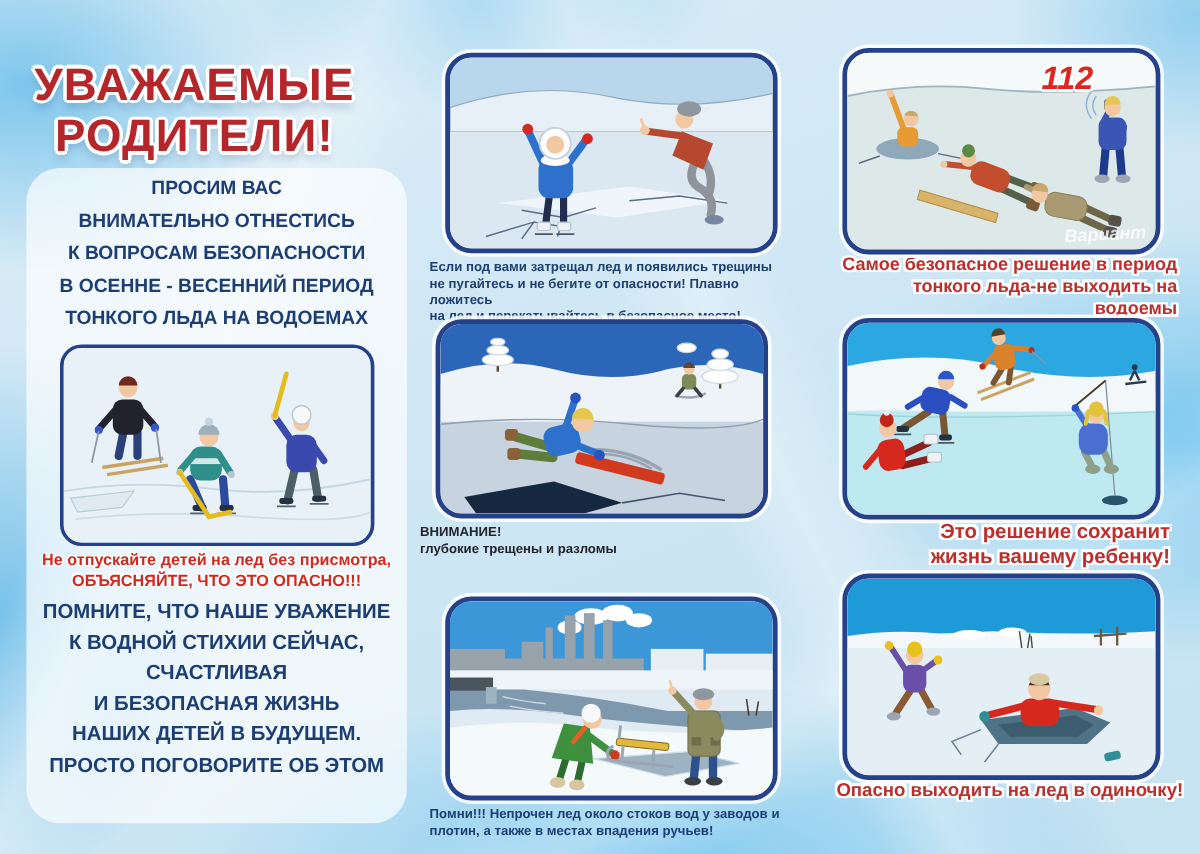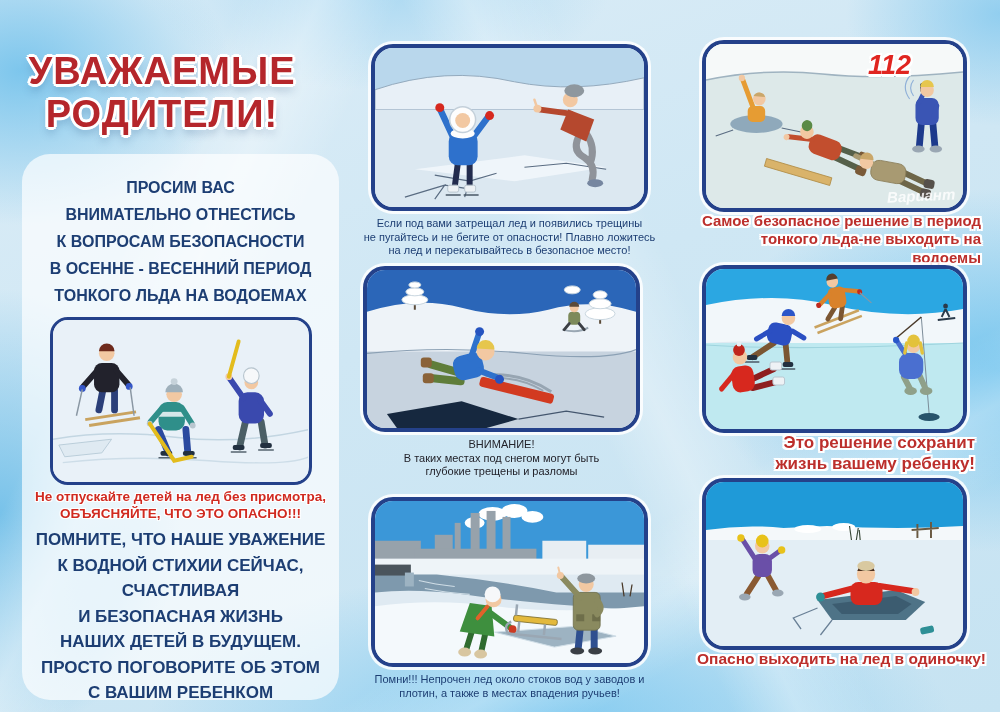--- a/index.html
+++ b/index.html
@@ -19,32 +19,32 @@
     background:
       linear-gradient(115deg, rgba(255,255,255,0) 18%, rgba(255,255,255,.35) 24%, rgba(255,255,255,0) 30%),
       linear-gradient(65deg, rgba(255,255,255,0) 55%, rgba(255,255,255,.3) 60%, rgba(255,255,255,0) 66%),
       linear-gradient(150deg, rgba(255,255,255,0) 70%, rgba(255,255,255,.28) 76%, rgba(255,255,255,0) 82%);
   }
   .outline-w{text-shadow:-2px -2px 0 #fff,2px -2px 0 #fff,-2px 2px 0 #fff,2px 2px 0 #fff,-2px 0 0 #fff,2px 0 0 #fff,0 -2px 0 #fff,0 2px 0 #fff;}
   #title{position:absolute;left:10px;top:50px;width:304px;text-align:center;
     color:#b5262b;font-weight:bold;font-size:38px;line-height:43px;letter-spacing:1px;
     text-shadow:-2px -2px 0 #fff,2px -2px 0 #fff,-2px 2px 0 #fff,2px 2px 0 #fff,-3px 0 0 #fff,3px 0 0 #fff,0 -3px 0 #fff,0 3px 0 #fff,0 6px 8px rgba(40,80,130,.35);}
   #left-panel{position:absolute;left:22px;top:140px;width:317px;height:546px;
-    background:rgba(255,255,255,.68);border-radius:28px;box-sizing:border-box;padding-top:20px;margin-top:14px;}
+    background:rgba(255,255,255,.68);border-radius:28px;box-sizing:border-box;padding-top:4px;}
   #intro{color:#1d3e73;font-weight:bold;font-size:16px;line-height:27px;text-align:center;}
   #left-illus{width:262px;height:168px;margin:8px auto 4px;border:3px solid #24418a;border-radius:18px;
     background:#e9f1f8;overflow:hidden;box-sizing:border-box;}
   #warning{color:#d02a20;font-weight:bold;font-size:13.5px;line-height:16.5px;text-align:center;margin-top:2px;
     text-shadow:-1px -1px 0 #fff,1px -1px 0 #fff,-1px 1px 0 #fff,1px 1px 0 #fff;}
   #message{color:#1d3e73;font-weight:bold;font-size:17px;line-height:25.5px;text-align:center;margin-top:5px;}
   .card{position:absolute;}
   .frame{border:4px solid #24418a;border-radius:22px;box-shadow:0 0 0 3px rgba(255,255,255,.85);
     overflow:hidden;box-sizing:border-box;position:relative;background:#dfeaf2;}
   .card svg{display:block;width:100%;height:100%;}
-  .caption-blue{color:#1d3e73;font-weight:normal;font-size:11px;line-height:13.5px;text-align:center;margin-top:6px;}
+  .caption-blue{color:#1d3e73;font-weight:bold;font-size:11px;line-height:13.5px;text-align:left;margin-top:6px;}
   .caption-dark{color:#23232b;}
   .caption-red{color:#bc2f2c;font-weight:bold;text-align:right;margin-top:0;line-height:1.22;}
   #badge-112{position:absolute;top:6px;right:52px;color:#e02520;font-weight:bold;font-size:27px;font-style:italic;
     text-shadow:-2px -2px 0 #fff,2px -2px 0 #fff,-2px 2px 0 #fff,2px 2px 0 #fff,0 3px 0 #fff;}
   #watermark{position:absolute;bottom:4px;right:8px;color:rgba(255,255,255,.82);font-style:italic;
     font-size:15px;font-weight:bold;transform:rotate(-3deg);}
   
   #m1{left:371px;top:44px;width:277px;}  #m1 .frame{height:167px;}
   #m2{left:363px;top:266px;width:277px;} #m2 .frame{height:166px;}
   #m3{left:371px;top:497px;width:277px;} #m3 .frame{height:170px;}
@@ -134,21 +134,20 @@
       <div>ОБЪЯСНЯЙТЕ, ЧТО ЭТО ОПАСНО!!!</div>
     </div>
 
     <div id="message">
       <div>ПОМНИТЕ, ЧТО НАШЕ УВАЖЕНИЕ</div>
       <div>К ВОДНОЙ СТИХИИ СЕЙЧАС,</div>
       <div>СЧАСТЛИВАЯ</div>
       <div>И  БЕЗОПАСНАЯ ЖИЗНЬ</div>
       <div>НАШИХ ДЕТЕЙ В БУДУЩЕМ.</div>
       <div>ПРОСТО ПОГОВОРИТЕ ОБ ЭТОМ</div>
-      <div>С ВАШИМ РЕБЕНКОМ</div>
     </div>
   </div>
 
   <div class="card" id="m1">
     <div class="frame">
       <svg viewBox="0 0 270 160" preserveAspectRatio="none">
         <rect width="270" height="62" fill="#b9d7ec"></rect>
         <path d="M0 62 L0 42 Q70 18 140 34 Q200 46 270 30 L270 62 Z" fill="#e8f0f7" stroke="#93a9bc" stroke-width="1"></path>
         <rect y="62" width="270" height="98" fill="#dce8f1"></rect>
         <polygon points="40,122 150,108 232,120 140,134" fill="#f2f7fb" opacity=".85"></polygon>
@@ -236,21 +235,20 @@
           <path d="M12 -6 L20 -30 M20 6 L38 13" stroke="#2e71cc" stroke-width="6" stroke-linecap="round" fill="none"></path>
           <circle cx="21" cy="-33" r="4.5" fill="#2553c0"></circle>
             <circle cx="41" cy="15" r="4.5" fill="#2553c0"></circle>
           <circle cx="27" cy="-13" r="9" fill="#f2c8a2"></circle>
           <path d="M18 -16 A9 9 0 0 1 36 -15 Z" fill="#e6c64d"></path>
         </g>
       </svg>
     </div>
     <div class="caption-blue caption-dark mid-cap">
       <div>ВНИМАНИЕ!</div>
-      <div>В таких местах под снегом могут быть</div>
       <div>глубокие трещены и разломы</div>
     </div>
   </div>
 
   <div class="card" id="m3">
     <div class="frame">
       <svg viewBox="0 0 270 163" preserveAspectRatio="none">
         <rect width="270" height="60" fill="#3b97d8"></rect>
         <ellipse cx="100" cy="22" rx="10" ry="6" fill="#fff"></ellipse>
           <ellipse cx="118" cy="13" rx="14" ry="7" fill="#fff"></ellipse>

